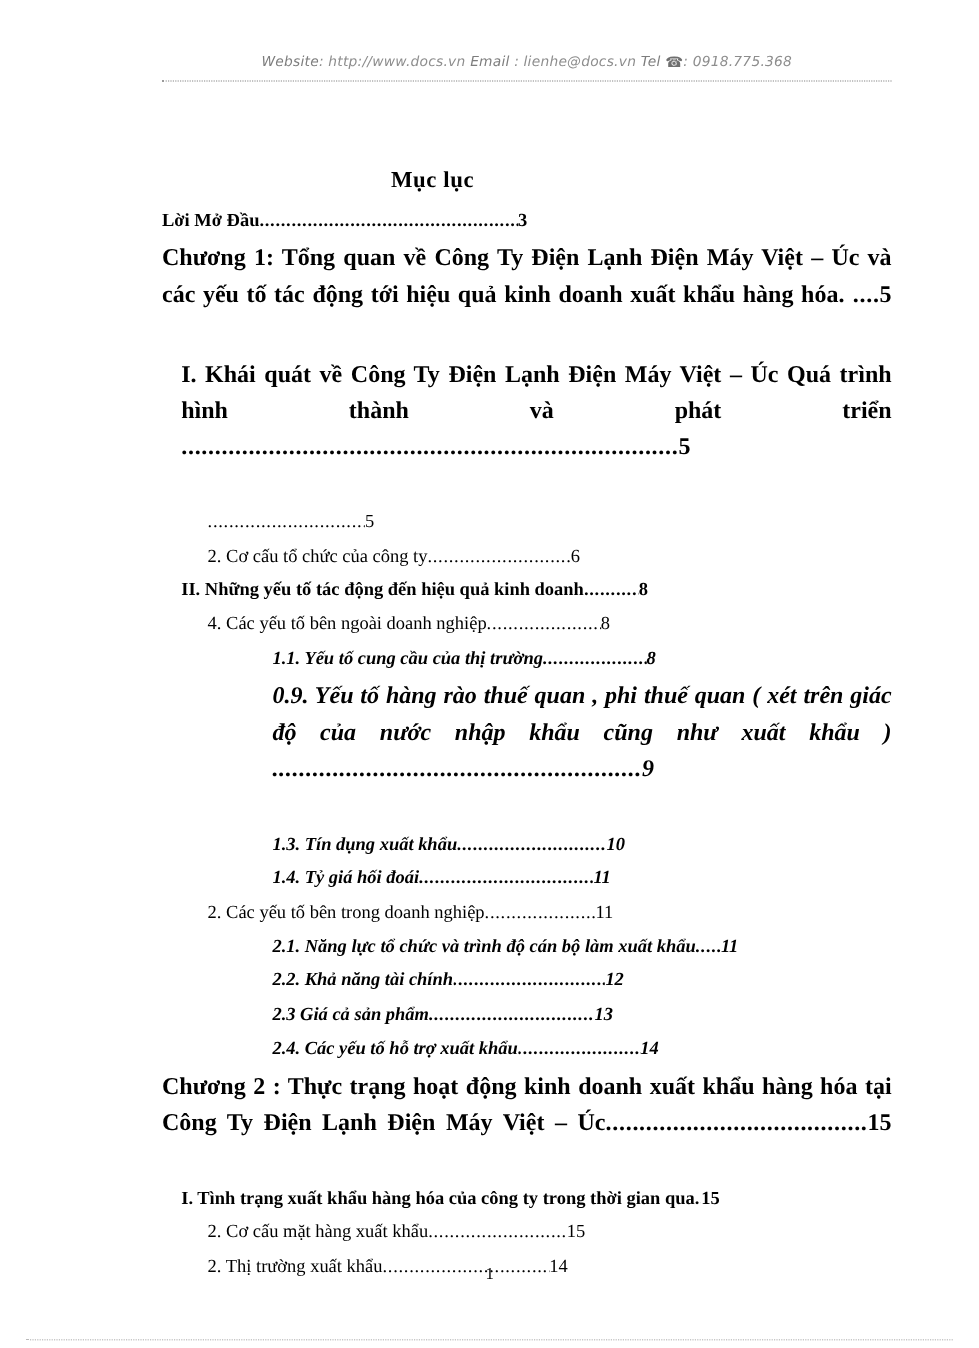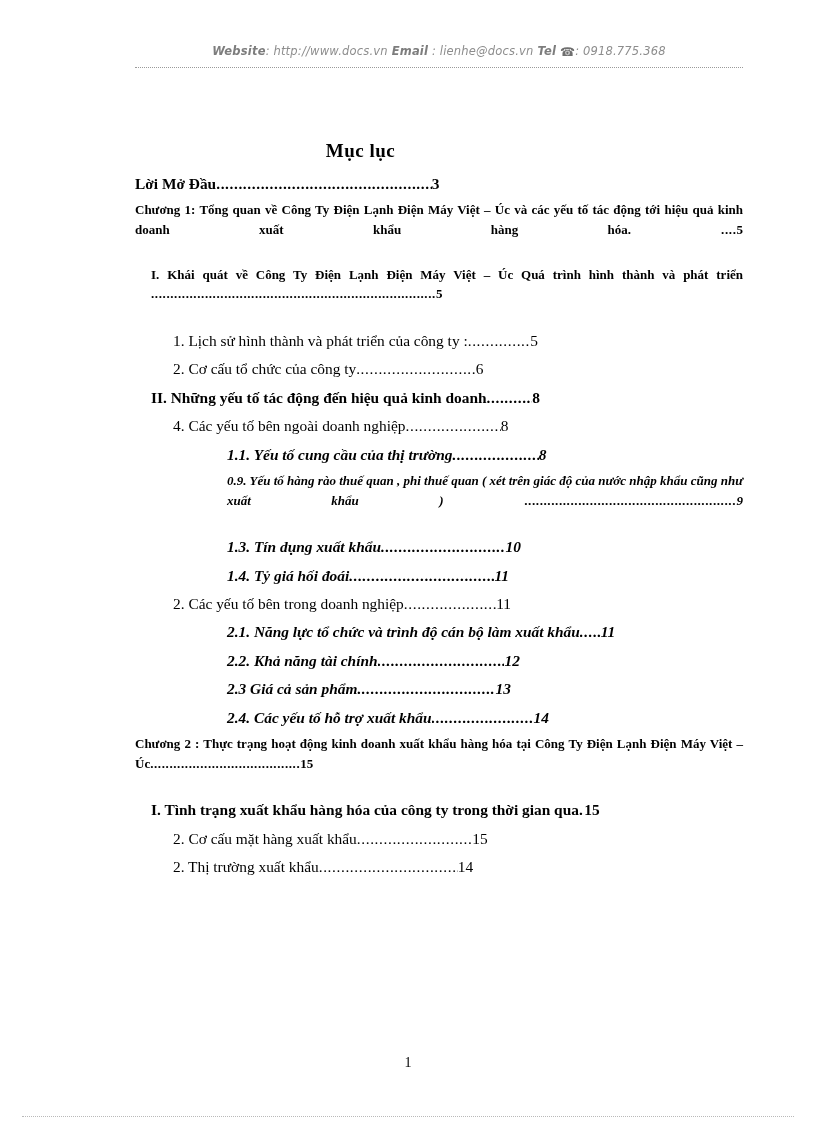--- a/index.html
+++ b/index.html
@@ -31,21 +31,21 @@
   .header-line {
     font-family: "DejaVu Sans", "Liberation Sans", sans-serif;
     font-size: 11.5px;
     font-style: italic;
     color: #8d8d8d;
     text-align: center;
     white-space: nowrap;
     letter-spacing: .2px;
   }
   .header-line .hl-b {
-    font-weight: bold;
+    font-weight: normal;
     color: #7d7d7d;
     margin-top: 32px;
   }
   .header-line .hl-sep { letter-spacing: 0; }
   .header-rule {
     position: absolute;
     left: 0;
     top: 23px;
     width: 608px;
     height: 1px;
@@ -127,21 +127,21 @@
     overflow: hidden;
     white-space: nowrap;
     min-width: 0;
   }
   .row .pageno { flex: 0 0 auto; white-space: nowrap; }
 
   
   .just {
     text-align: justify;
     text-justify: inter-word;
-    font-size: 13px;
+    font-size: 20px;
   }
   .just .tail { white-space: nowrap; }
 
   
   .page-number {
     position: absolute;
     left: 0;
     top: 1055px;
     width: 816px;
     text-align: center;
@@ -186,21 +186,20 @@
         </div>
       </div>
       <div class="toc-entry lvl0 w-bold">
         <div class="just entry-body"><span class="entry-text">Chương 1: Tổng quan  về Công Ty Điện Lạnh Điện Máy Việt – Úc và các yếu tố tác động tới hiệu quả kinh doanh xuất khẩu hàng hóa.</span><span class="tail"><span class="leader"> ....</span><span class="pageno">5</span></span></div>
       </div>
       <div class="toc-entry lvl1 w-bold">
         <div class="just entry-body"><span class="entry-text">I. Khái quát về Công Ty Điện Lạnh Điện Máy Việt – Úc Quá trình hình thành và phát triển</span><span class="tail"><span class="leader"> ..........................................................................</span><span class="pageno">5</span></span></div>
       </div>
       <div class="toc-entry lvl2 w-norm">
         <div class="row entry-body">
-          <span class="entry-text">1. Lịch sử hình thành và phát triển của công ty :</span>
           <span class="leader"> .......................................</span>
           <span class="pageno">5</span>
         </div>
       </div>
       <div class="toc-entry lvl2 w-norm">
         <div class="row entry-body">
           <span class="entry-text">2. Cơ cấu tổ chức của công ty</span>
           <span class="leader"> ...........................................................</span>
           <span class="pageno">6</span>
         </div>

